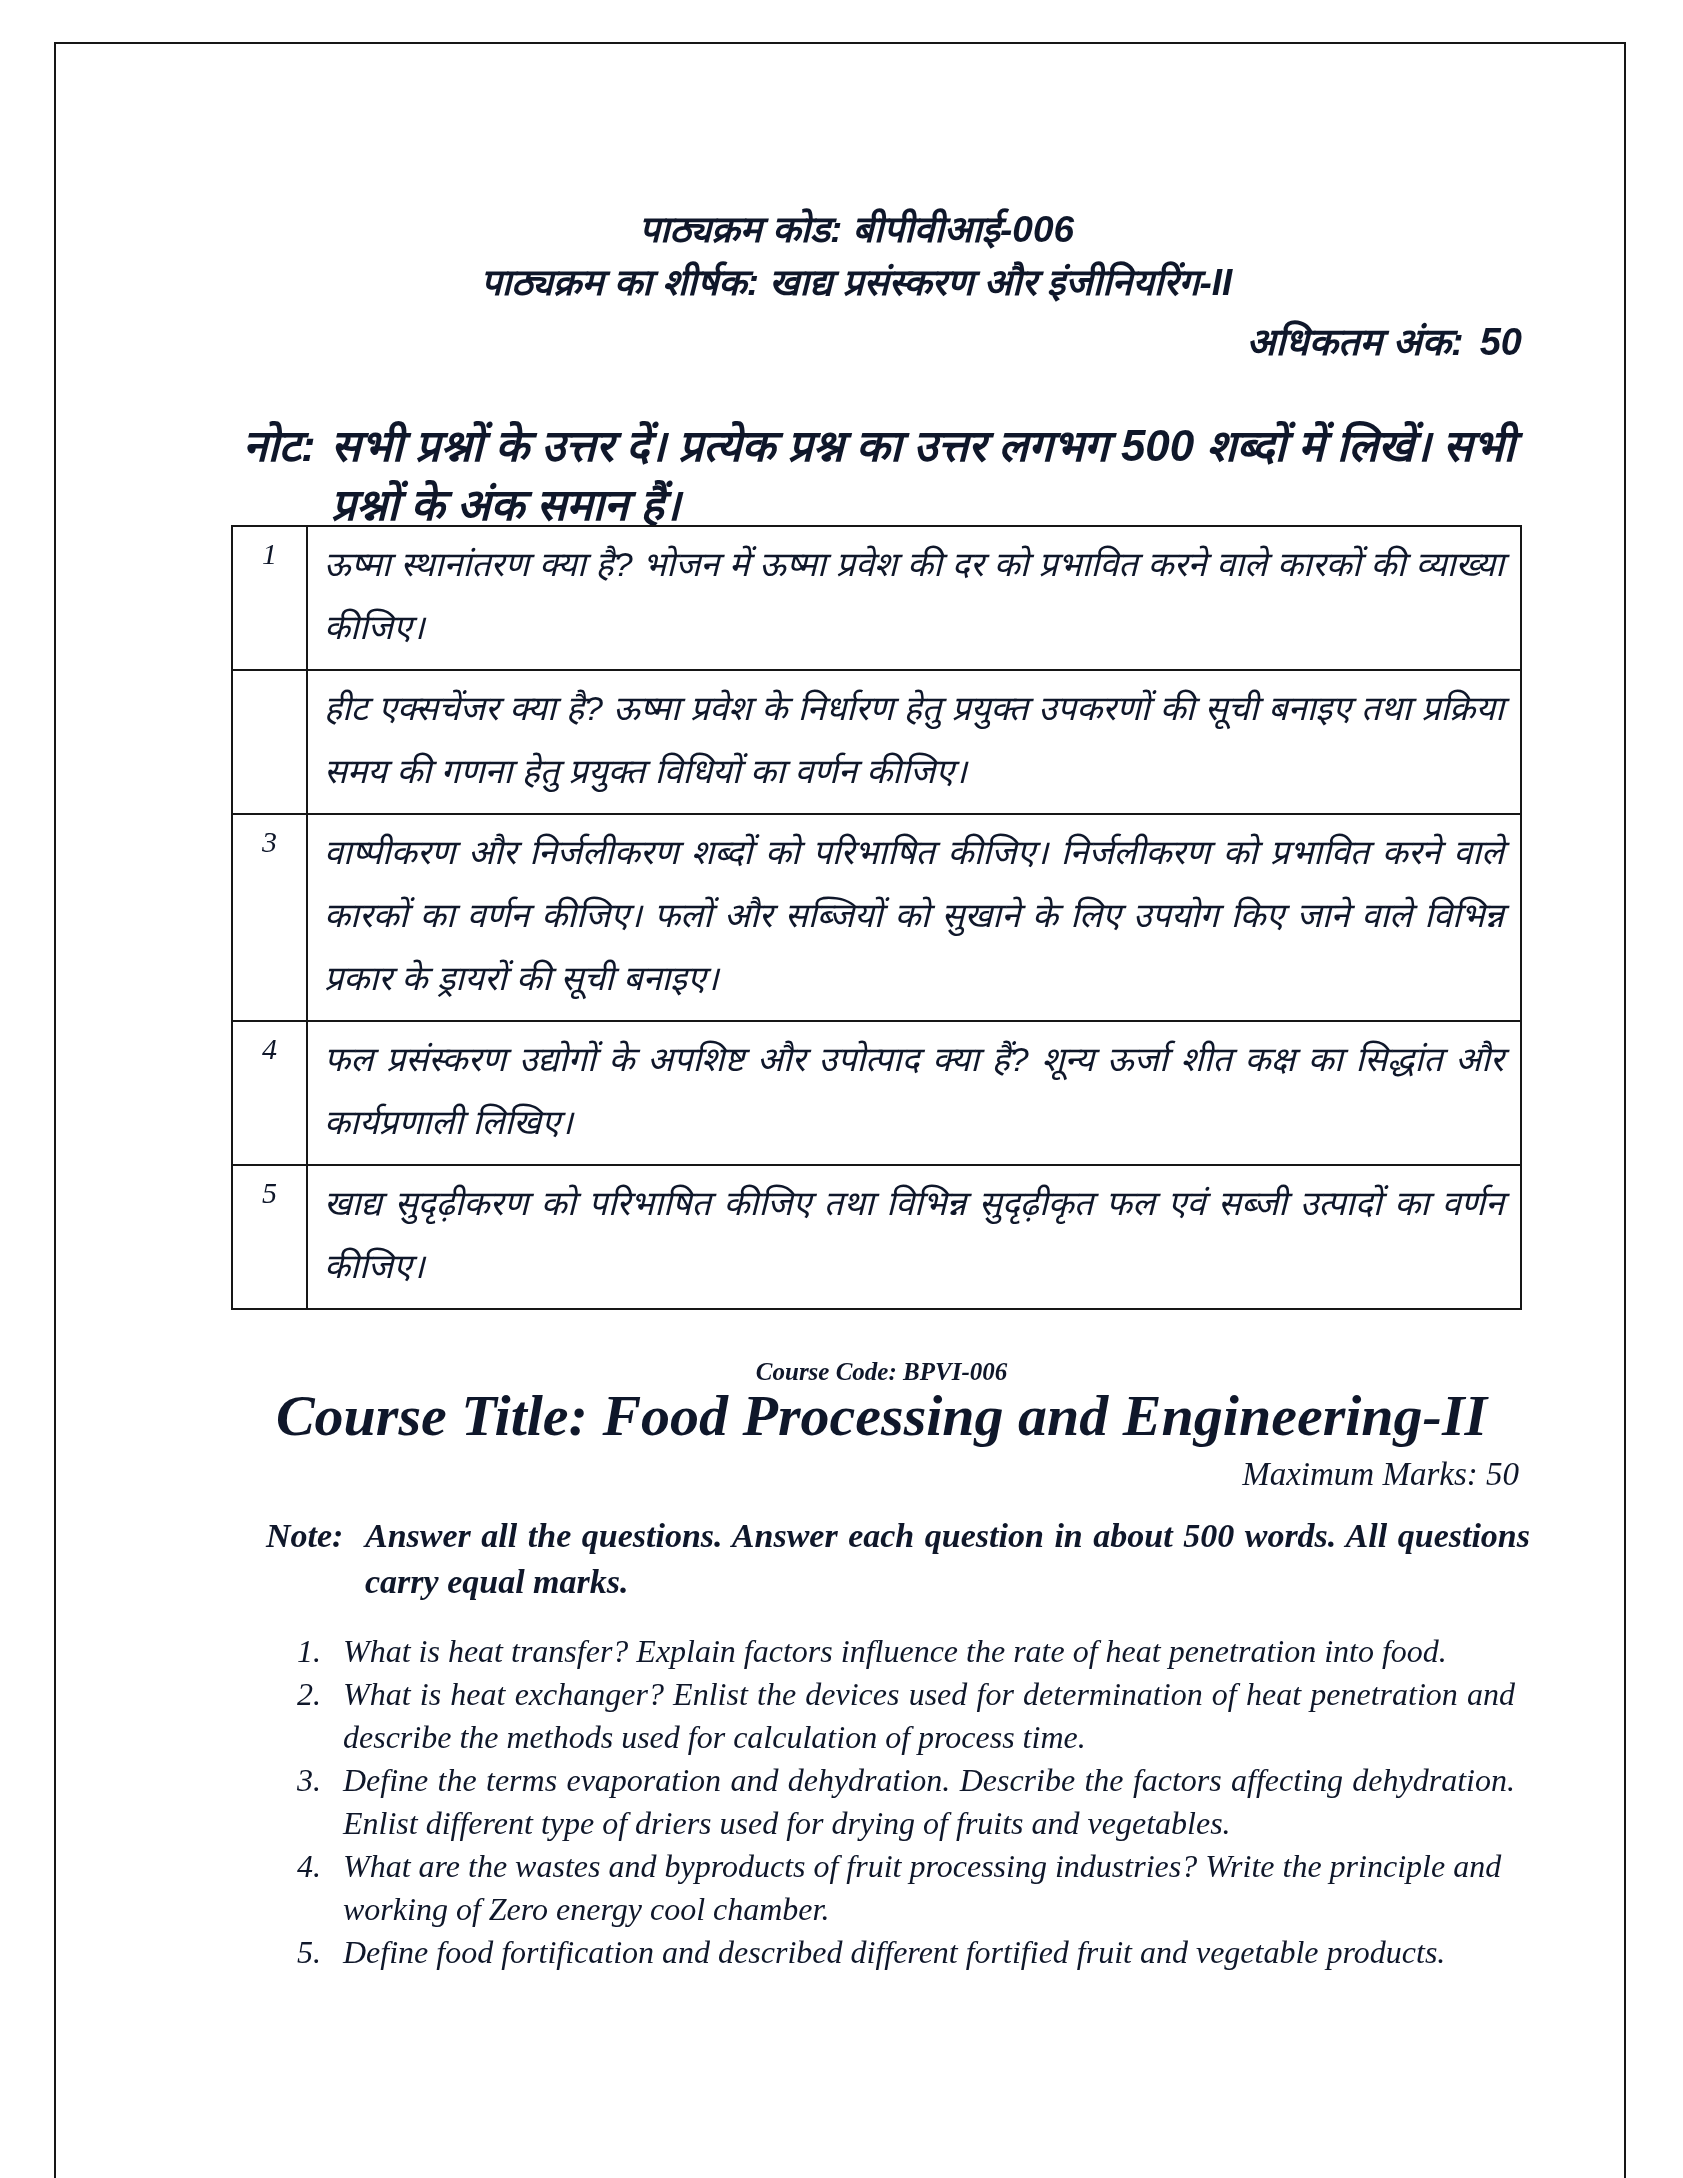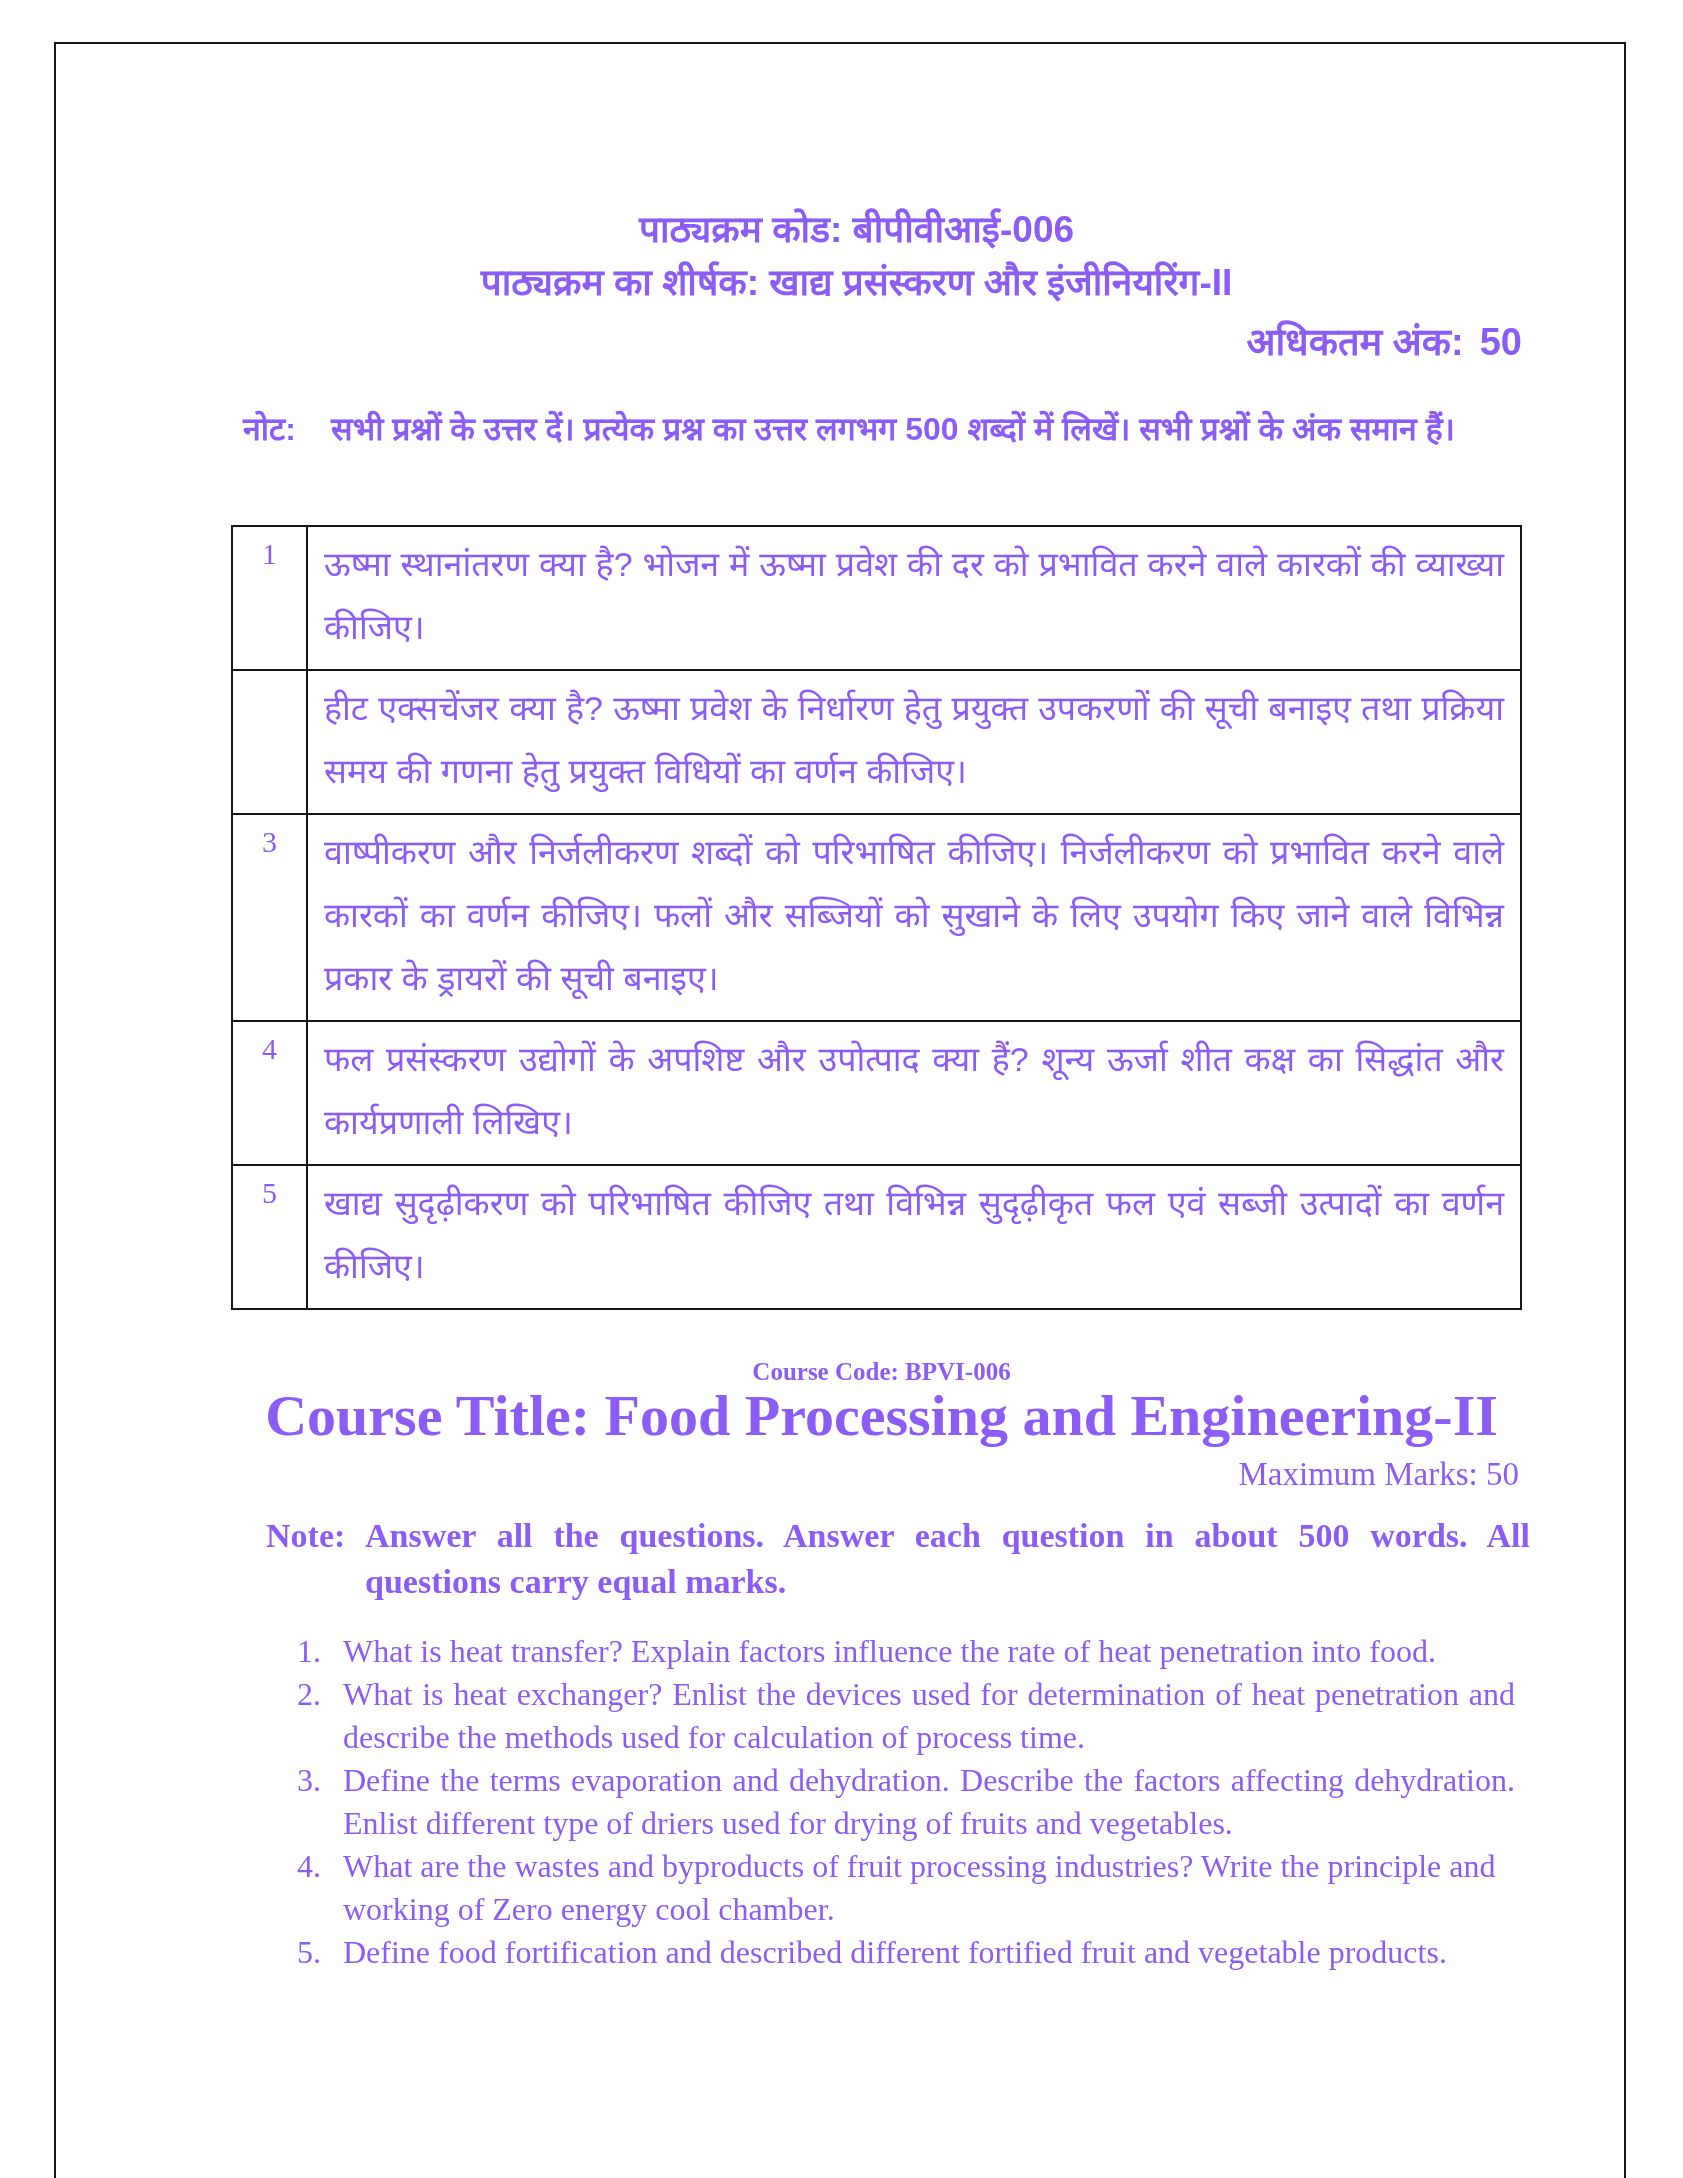--- a/index.html
+++ b/index.html
@@ -1,39 +1,40 @@
 <!DOCTYPE html>
 <html><head>
 <meta charset="utf-8">
 <style>
   html,body { margin:0; padding:0; background:#ffffff; }
   .page {
     position:relative; width:1683px; height:2178px; background:#ffffff;
-    color:#8b5cf6; overflow:hidden;
+    color:#0f172a; overflow:hidden;
     font-family:"Liberation Sans","DejaVu Sans",sans-serif;
+    font-style:italic;
   }
   .frame {
     position:absolute; left:54px; top:42px; width:1568px; height:2237px;
     border:2px solid #161616;
   }
   
   .hi-header {
     position:absolute; left:233px; top:203px; width:1247px;
     text-align:center; font-weight:bold;
   }
   .hi-header .l1 { font-size:37px; line-height:53px; }
   .hi-header .l2 { font-size:37px; line-height:53px; }
   .hi-maxmarks {
     position:absolute; right:161px; top:317px;
     font-weight:bold; font-size:38px; line-height:51px;
   }
   .hi-maxmarks .val { margin-left:16px; }
   .hi-note {
-    position:absolute; left:243px; top:400px; width:1272px;
-    display:flex; font-weight:bold; font-size:32px; line-height:59px;
+    position:absolute; left:243px; top:416px; width:1272px;
+    display:flex; font-weight:bold; font-size:44px; line-height:59px;
   }
   .hi-note .nlabel { flex:none; width:88px; }
   .hi-note .ntext { flex:1; text-align:justify; }
   .hi-table {
     position:absolute; left:231px; top:525px; width:1291px;
     border-collapse:collapse; font-size:34px;
   }
   .hi-table td { border:2px solid #161616; }
   .hi-table td.num {
     width:71px; text-align:center; vertical-align:top;

